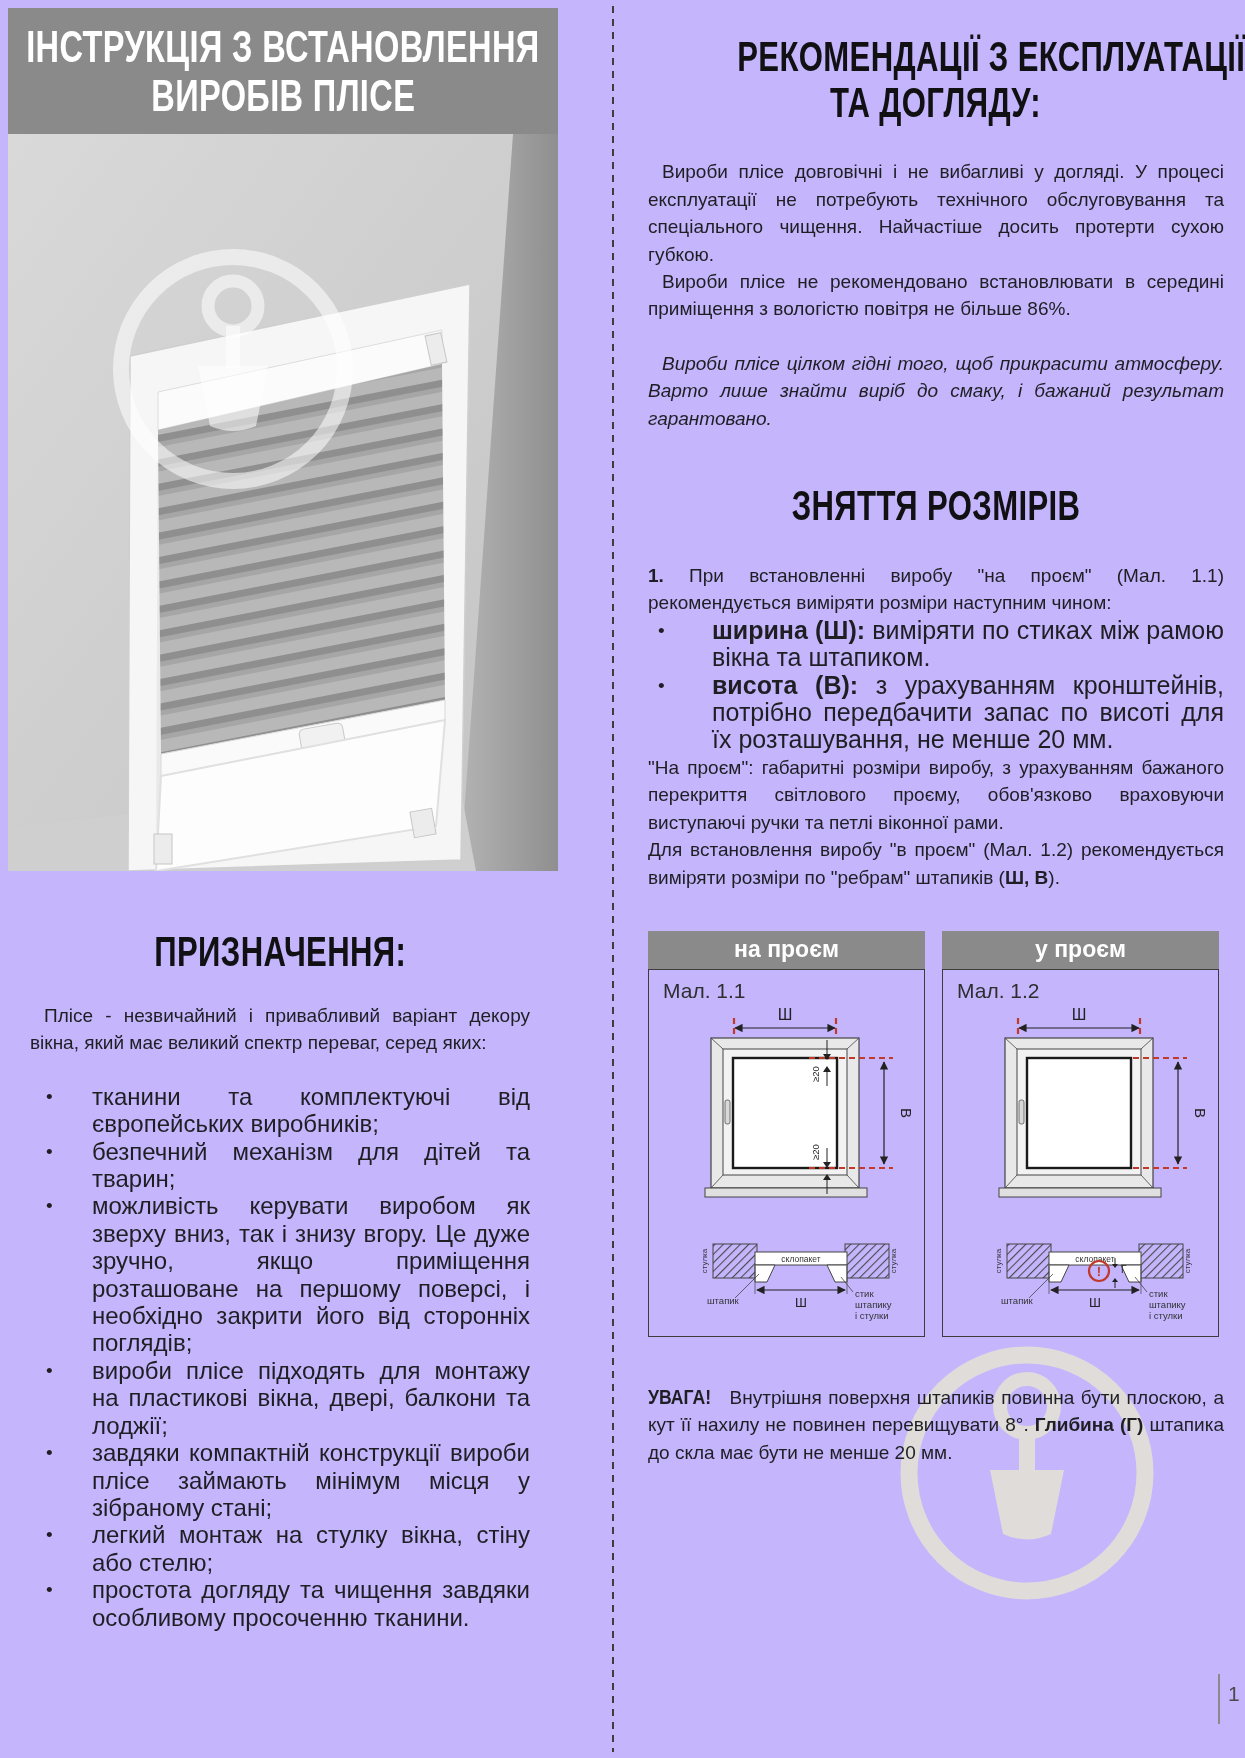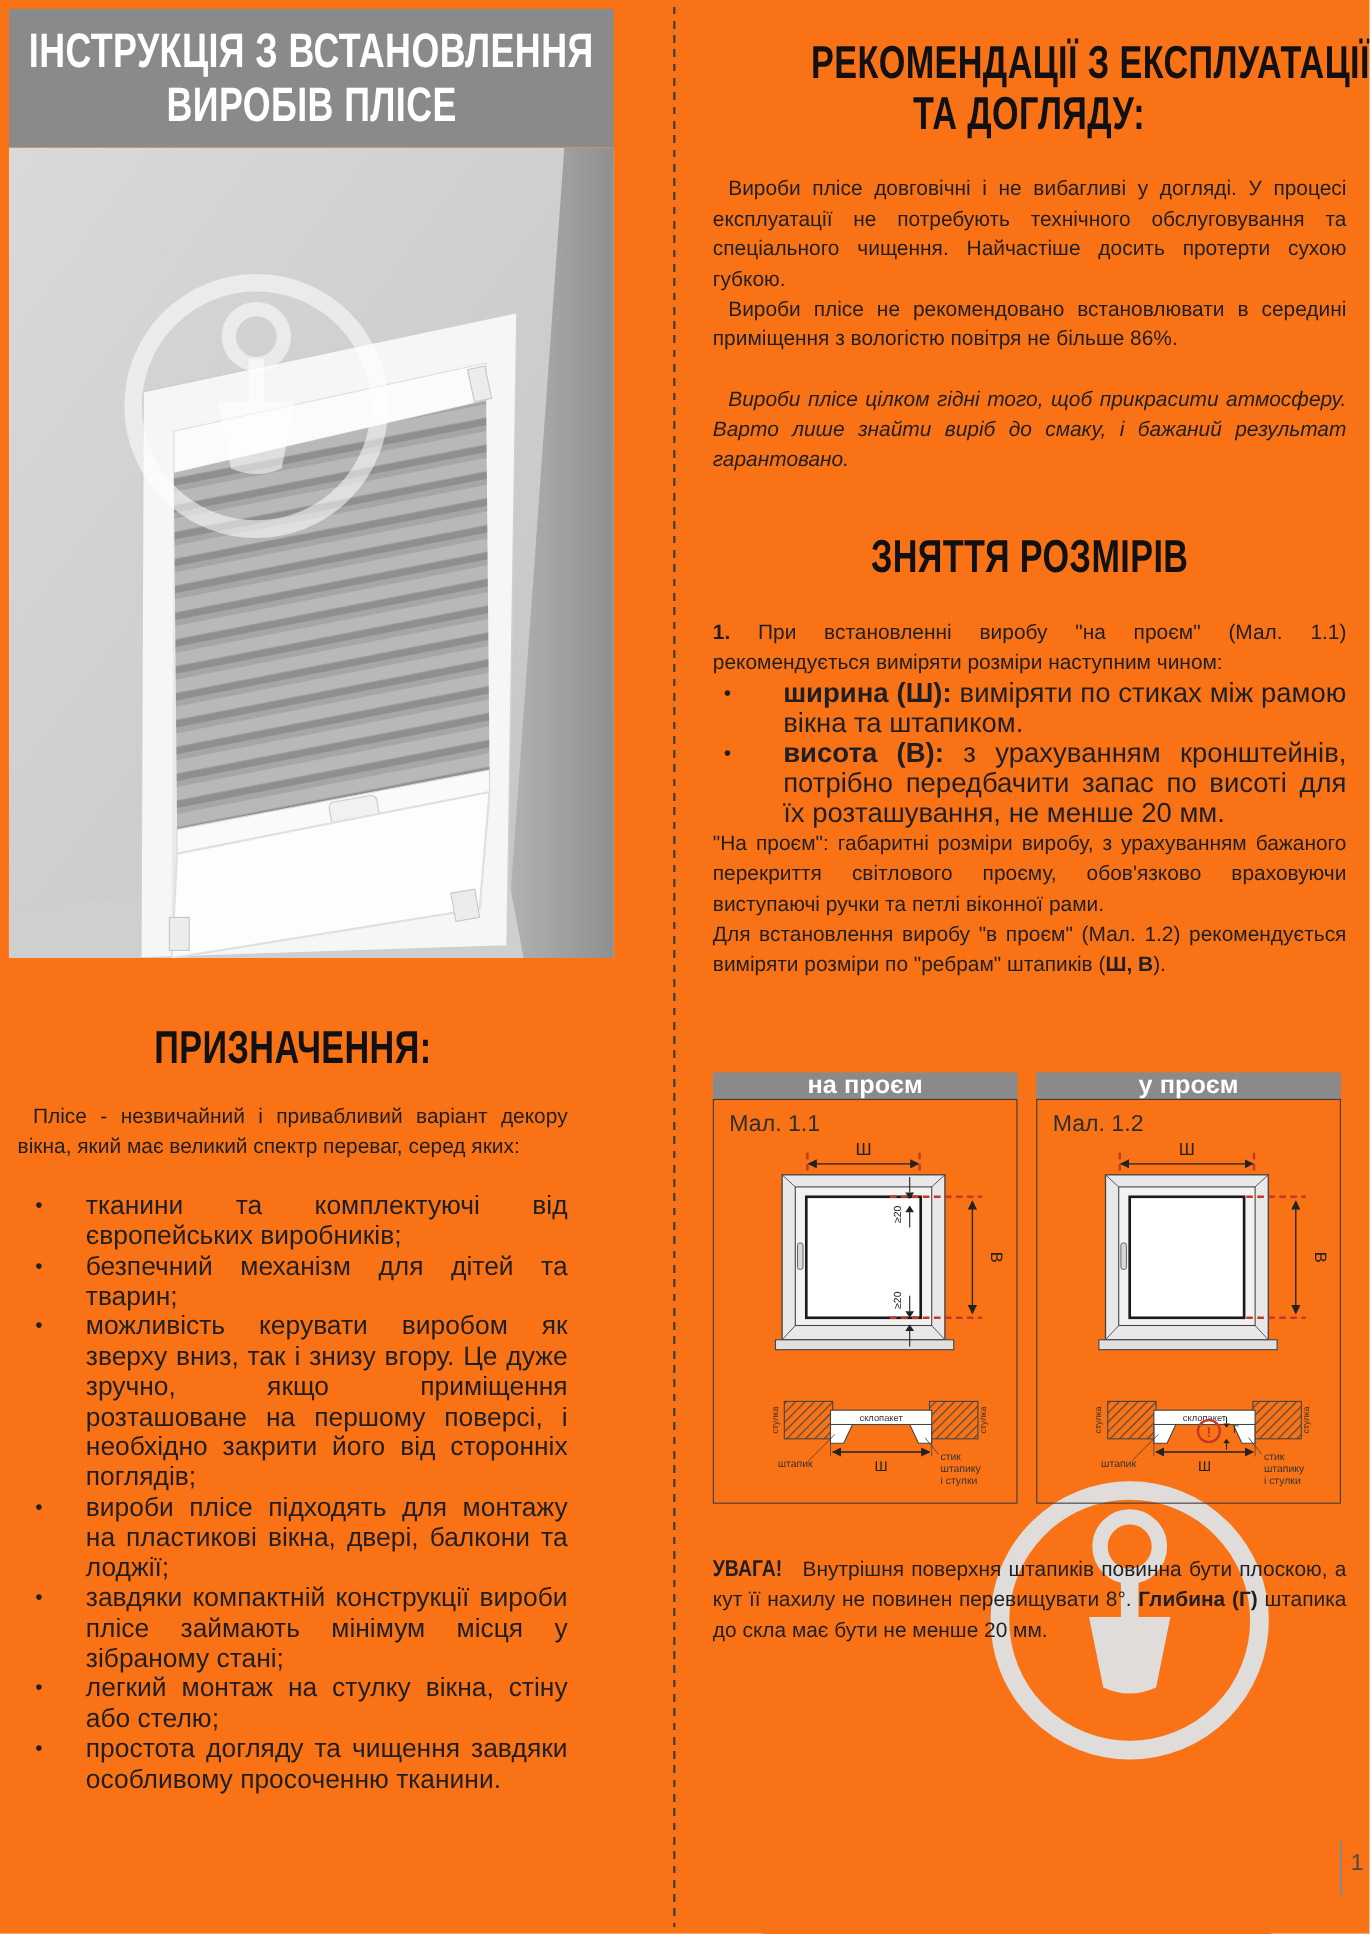--- a/index.html
+++ b/index.html
@@ -1,16 +1,16 @@
 <!DOCTYPE html>
 <html><head>
 <meta charset="utf-8">
 <style>
   html,body{margin:0;padding:0;background:#ffffff;}
-  #page{position:relative;width:1245px;height:1758px;background:#f97316;overflow:hidden;
+  #page{position:relative;width:1245px;height:1758px;background:#c4b5fd;overflow:hidden;
         font-family:"Liberation Sans",sans-serif;color:#1f1f23;}
 
   
   .body-text{font-size:19px;line-height:27.4px;text-align:justify;}
   .indent{text-indent:14px;}
   .b{font-weight:700;}
   .it{font-style:italic;}
 
   
   .cond{display:inline-block;transform:scaleX(0.74);transform-origin:50% 50%;
@@ -18,21 +18,21 @@
   .cond-inline{display:inline-block;transform:scaleX(0.84);transform-origin:0 80%;
         font-weight:700;white-space:nowrap;}
 
   
   #left-header{position:absolute;left:8px;top:8px;width:550px;height:126px;background:#8a8a8a;
                display:flex;flex-direction:column;justify-content:center;align-items:center;text-align:center;}
   #left-header .hline{color:#ffffff;font-size:44px;line-height:1.12;}
 
   #photo{position:absolute;left:8px;top:134px;width:550px;height:737px;}
 
-  #purpose{position:absolute;left:16px;top:928px;width:500px;}
+  #purpose{position:absolute;left:30px;top:928px;width:500px;}
   .section-title{text-align:center;font-size:42px;color:#111114;margin:0 0 26px 0;}
   .ul{margin-top:26px;}
   .li{display:flex;align-items:flex-start;}
   .li .dot{width:62px;flex:0 0 62px;padding-left:16px;box-sizing:border-box;font-size:19px;line-height:27.4px;}
   .li .li-text{flex:1;font-size:24px;line-height:27.4px;text-align:justify;}
 
   
   #divider{position:absolute;left:612px;top:6px;width:2px;height:1746px;
            background-image:repeating-linear-gradient(to bottom,#3d3d3d 0 7px,transparent 7px 13px);}
 
@@ -42,22 +42,22 @@
   #care-title .hline{font-size:42px;color:#111114;}
   .rp{margin:0 0 0 0;}
   #measure-title{text-align:center;margin:50px 0 32px 0;}
   .mli{display:flex;align-items:flex-start;}
   .mli .dot{width:64px;flex:0 0 64px;padding-left:10px;box-sizing:border-box;font-size:19px;line-height:27.4px;}
   .mli .li-text{flex:1;font-size:25px;line-height:27.4px;text-align:justify;}
 
   
   #figures{display:flex;gap:17px;margin-top:40px;position:relative;}
   .fig{width:277px;}
-  .fig-header{height:24px;background:#8a8a8a;color:#fff;display:flex;align-items:center;justify-content:center;
-              font-size:23px;font-weight:700;margin-top:44px;}
+  .fig-header{height:38px;background:#8a8a8a;color:#fff;display:flex;align-items:center;justify-content:center;
+              font-size:23px;font-weight:700;}
   .fig-content{height:368px;border:1.5px solid #3c3c3c;box-sizing:border-box;position:relative;}
 
   #attention{margin-top:46px;}
 
   
   #watermark-br{position:absolute;left:872px;top:1318px;width:310px;height:310px;z-index:0;pointer-events:none;}
   #right-col{z-index:1;}
   #purpose{z-index:1;}
 
   

